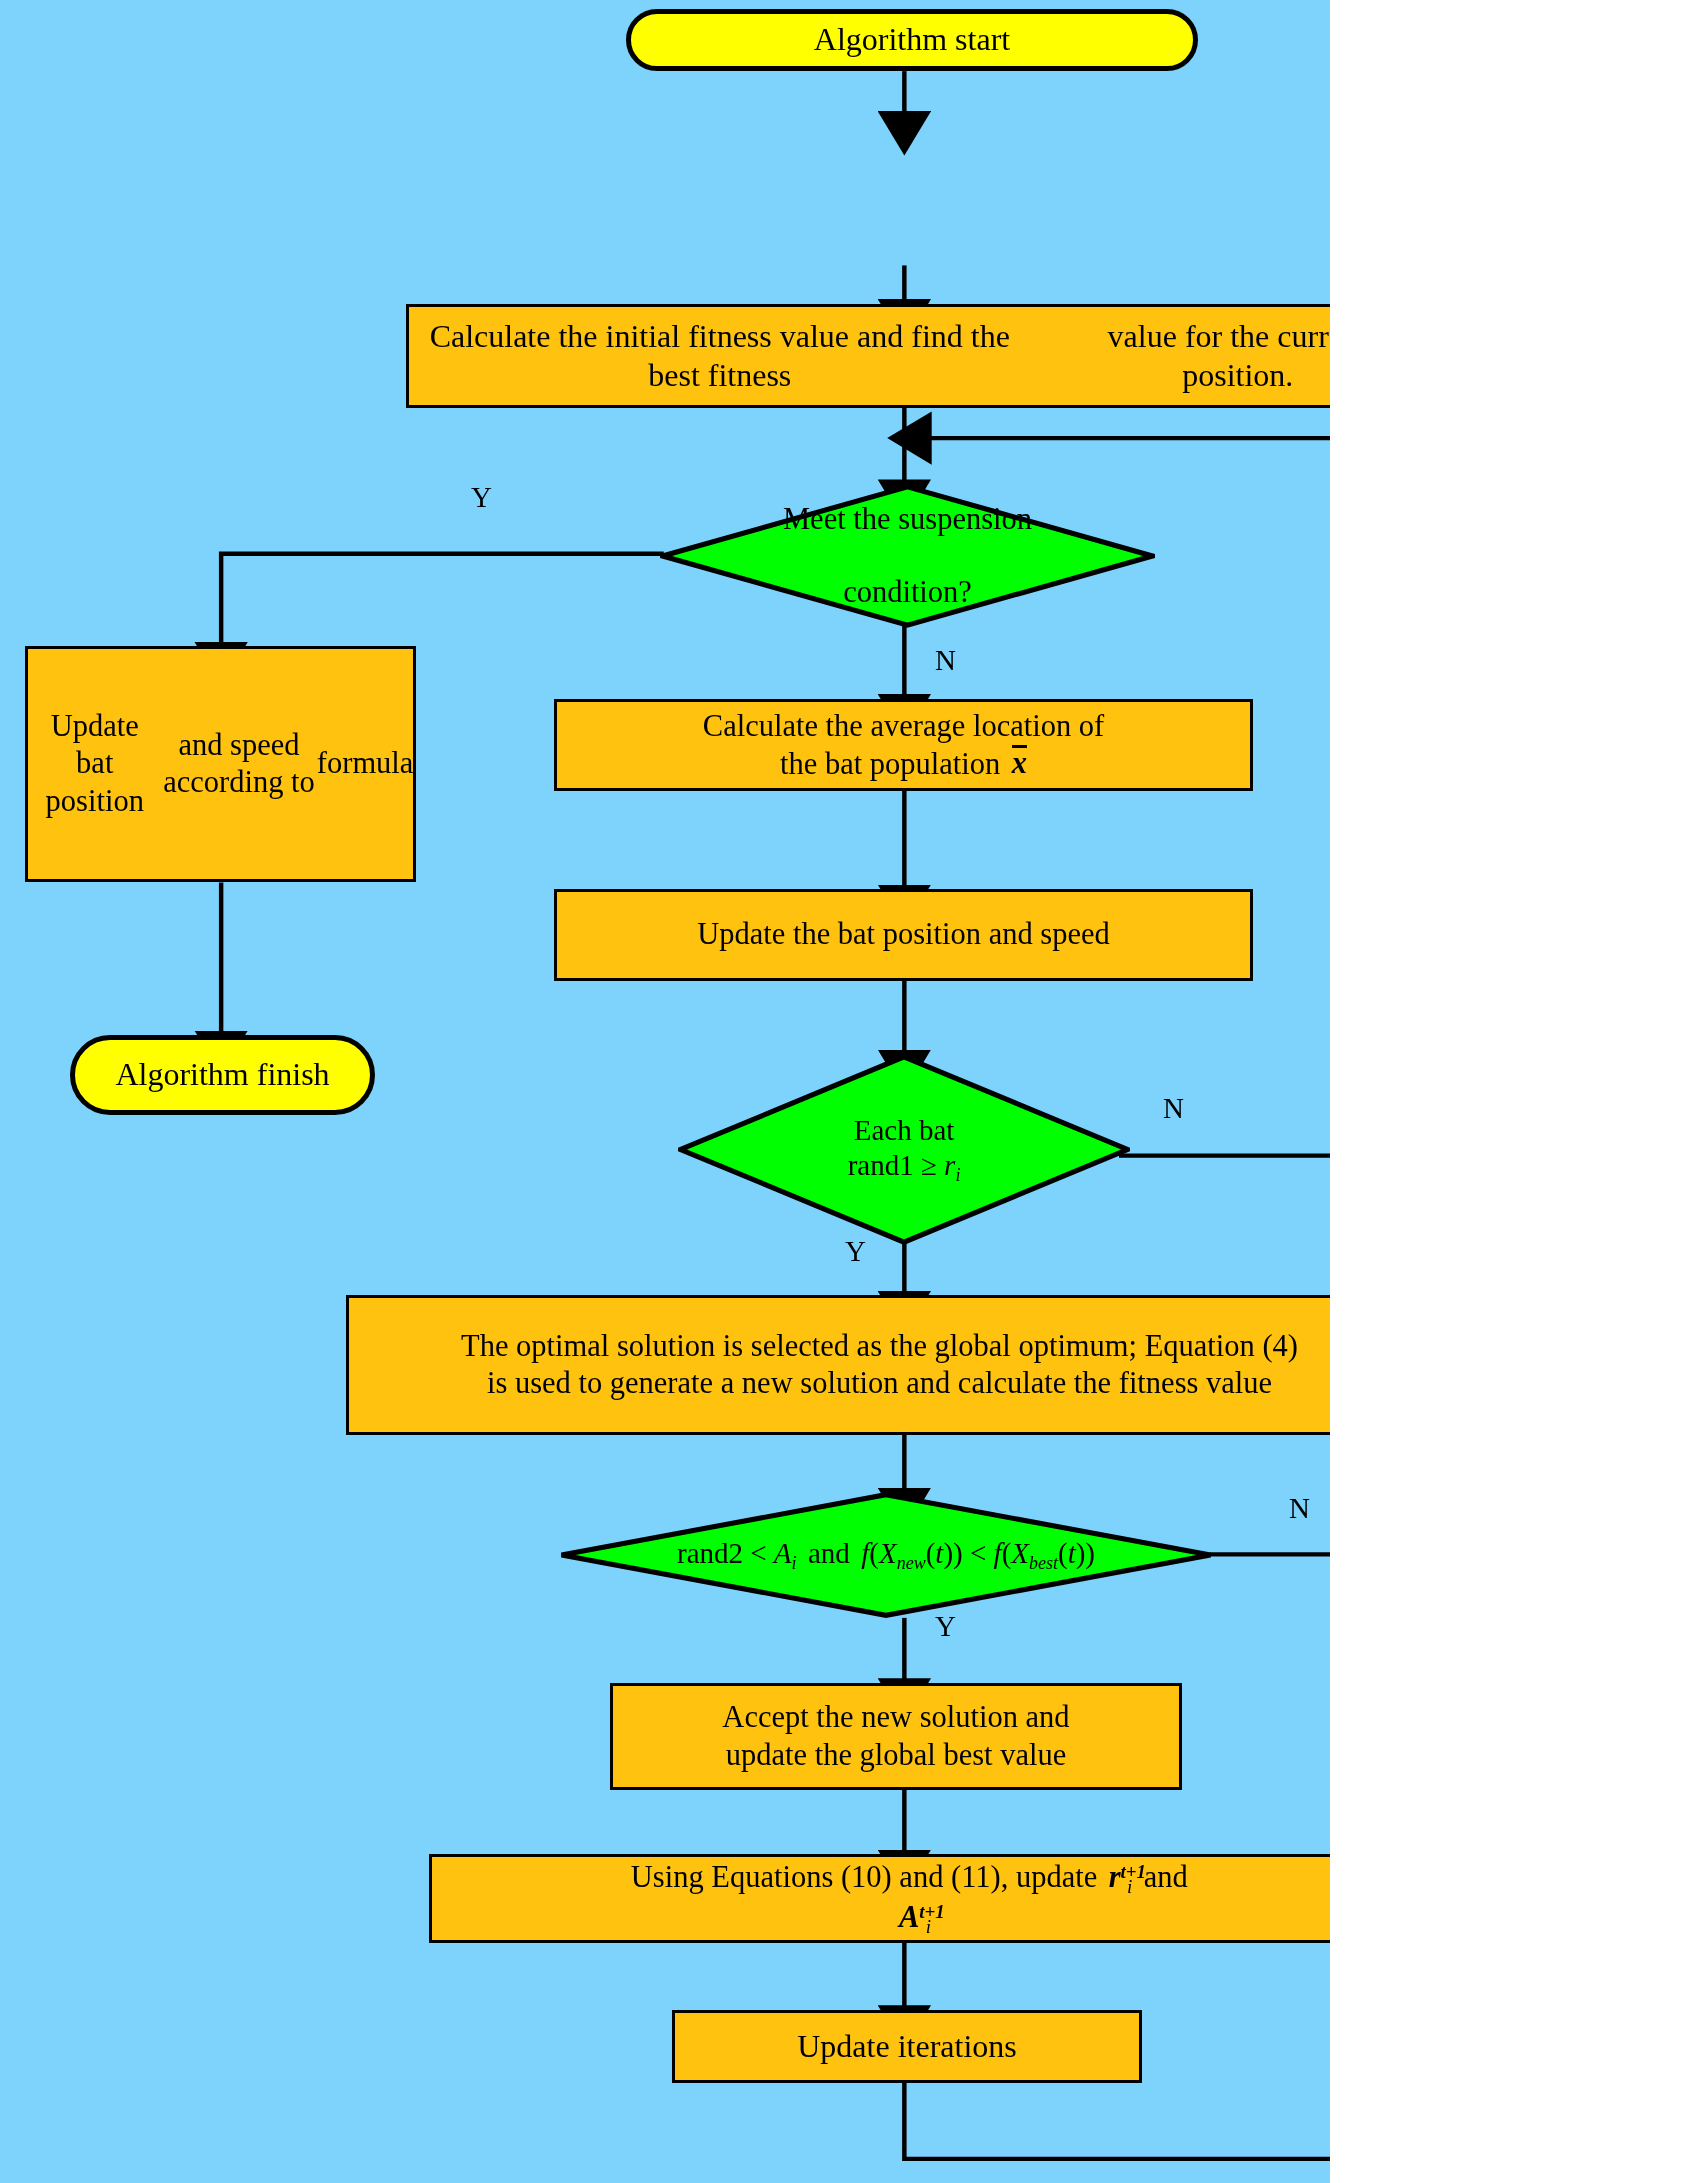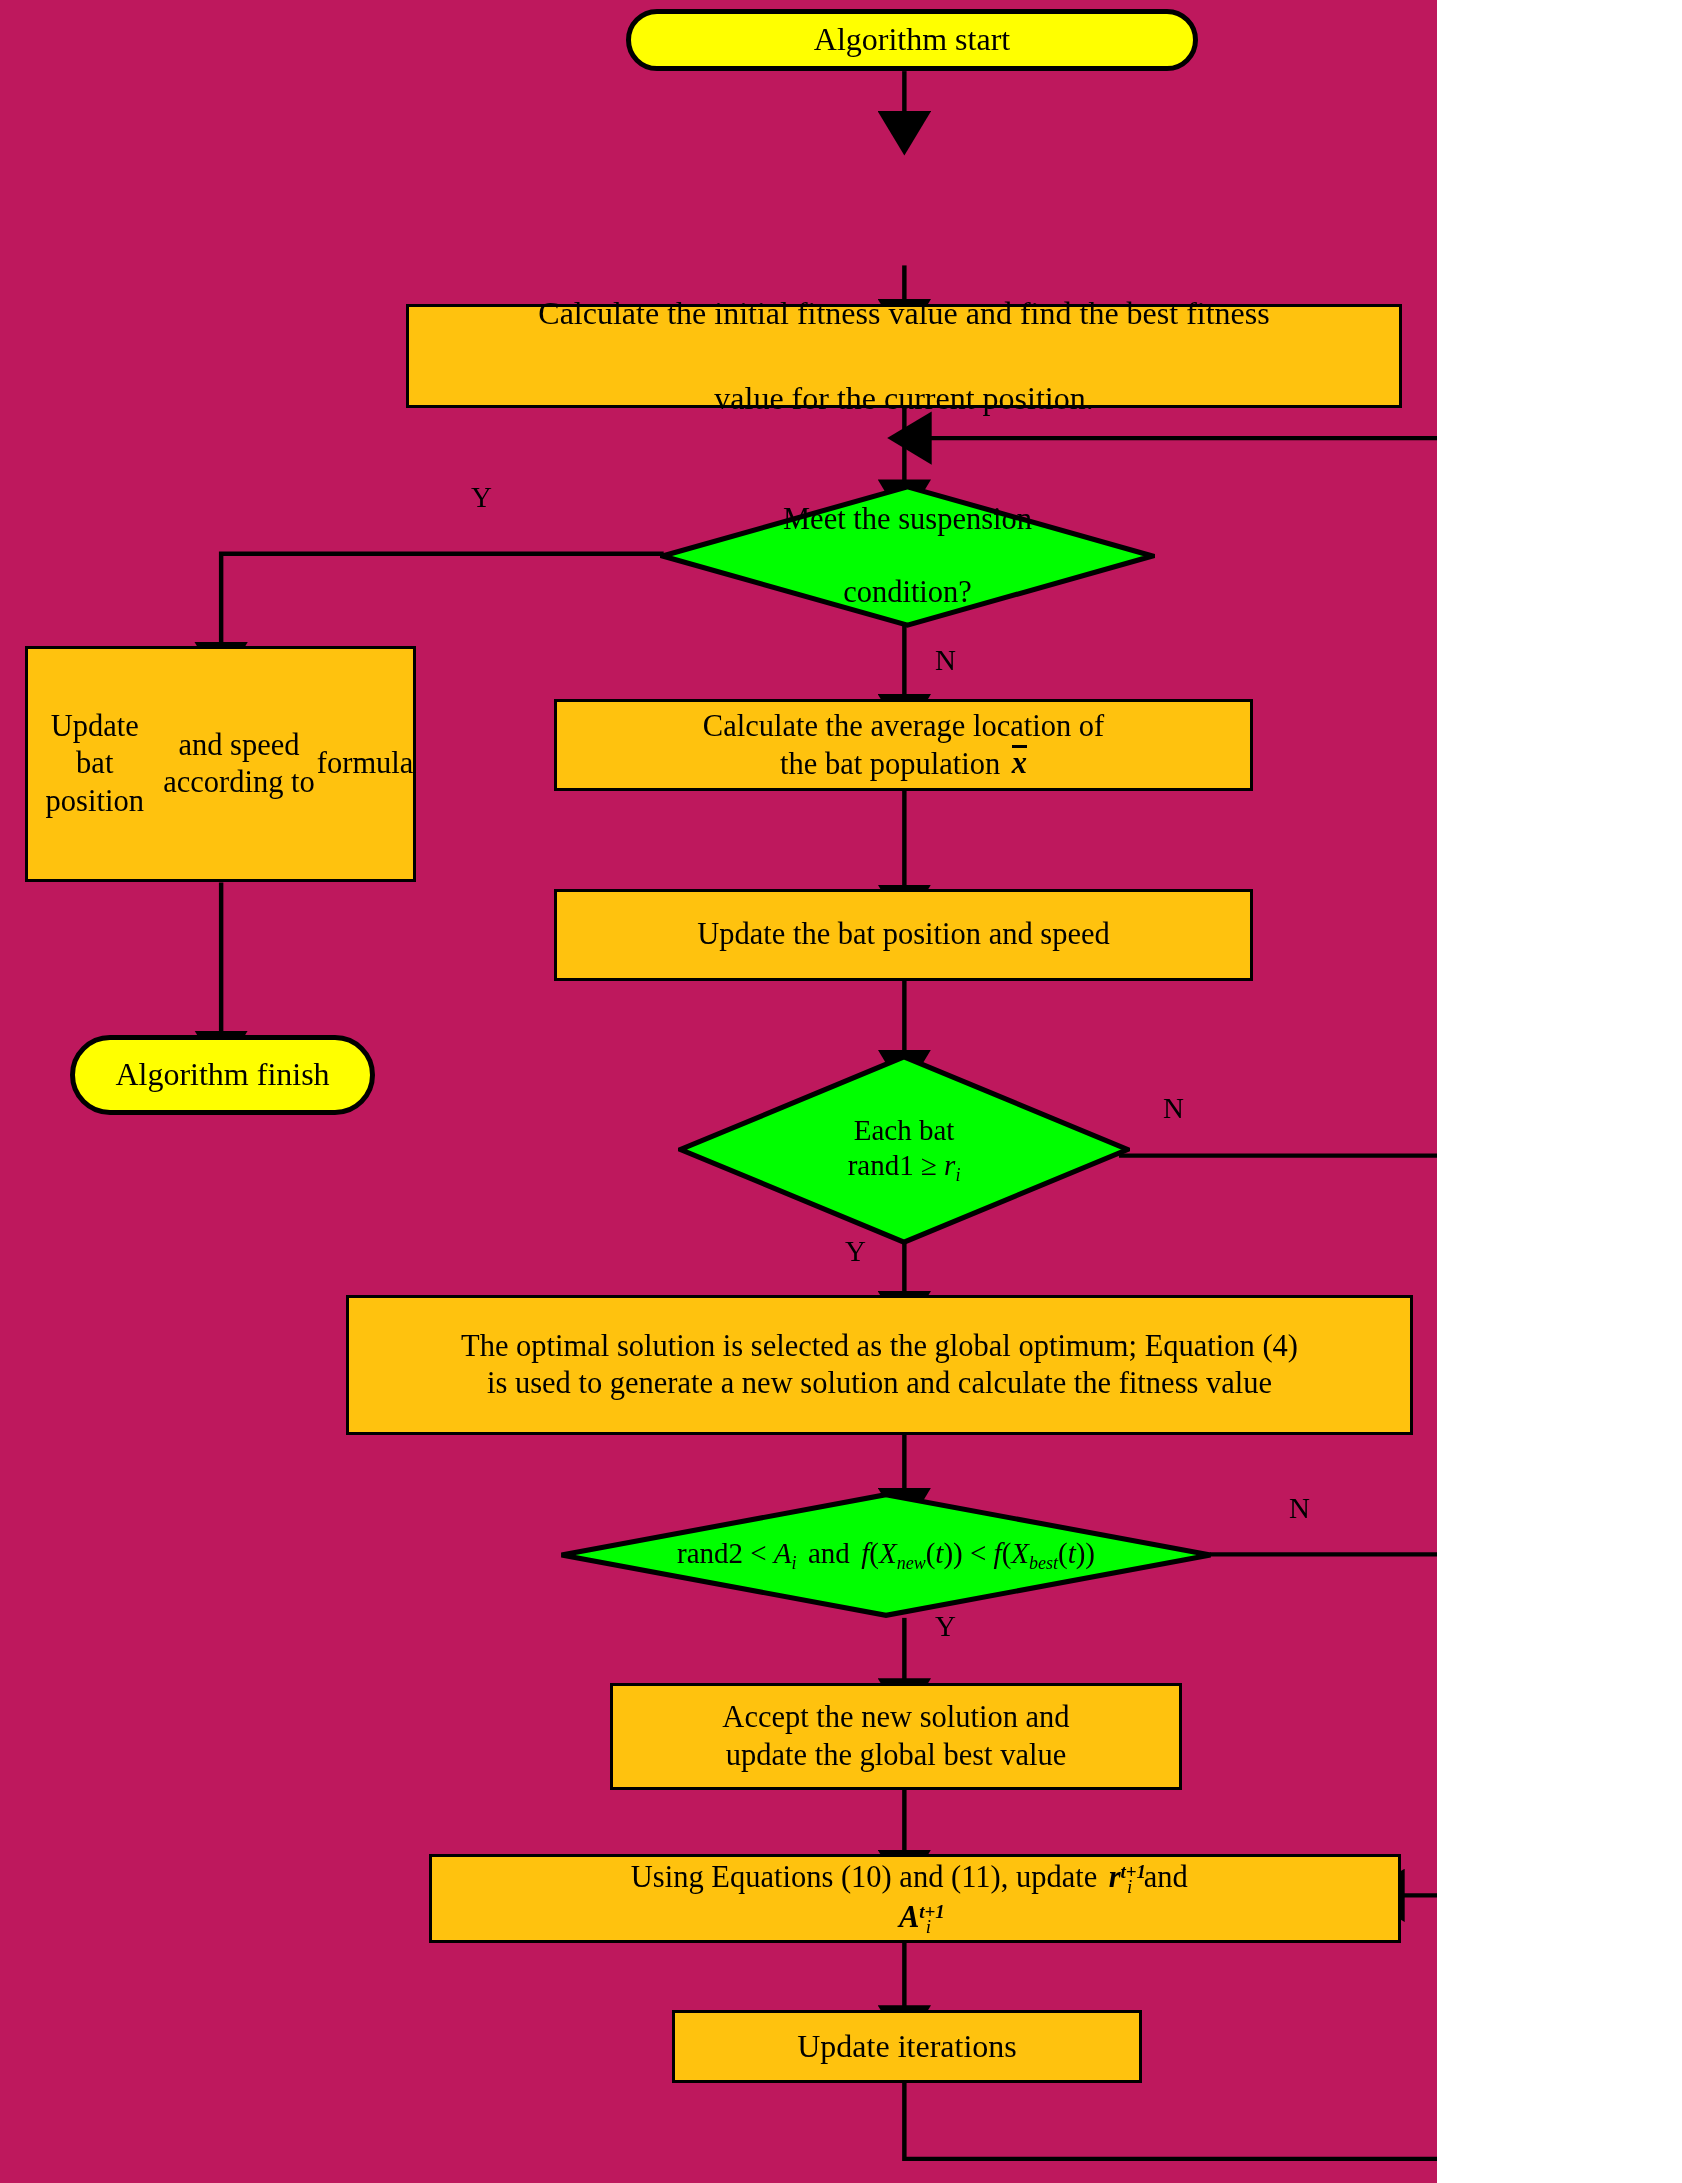--- a/index.html
+++ b/index.html
@@ -1,18 +1,18 @@
 <!DOCTYPE html>
 <html style="font-size:10.2px"><head>
 <meta charset="utf-8">
 <title>Bat Algorithm Flowchart</title>
 <style>
   html,body{margin:0;padding:0;background:#ffffff;}
   body{font-family:"Liberation Serif","DejaVu Serif",serif;}
-  #canvas{position:relative;width:1437px;height:2183px;background:#be185d;overflow:hidden;}
+  #canvas{position:relative;width:1330px;height:2183px;background:#7dd3fc;overflow:hidden;}
   svg#wires{position:absolute;left:0;top:0;width:1683px;height:2183px;}
 
   .node{position:absolute;box-sizing:border-box;display:flex;align-items:center;
         justify-content:center;text-align:center;color:#000;line-height:1.22;}
 
   .proc{background:#FFC20E;border:3.8px solid #000;}
   .term{background:#FFFF00;border:5.1px solid #000;border-radius:44px;}
   .diamond-wrap{position:absolute;}
   .diamond-wrap svg{position:absolute;left:0;top:0;}
   .diamond-label{position:absolute;left:0;top:0;width:100%;height:100%;
@@ -77,21 +77,21 @@
 
       <path d="M 1424 3280 L 1424 3400 L 2570 3400 L 2570 690 L 1460 690" marker-end="url(#ah)"></path>
     </g>
   </svg>
 
   <div class="node term fs50" style="left:626px;top:9px;width:572px;height:62px;">
     <span>Algorithm start</span>
   </div>
 
 
-  <div class="node proc fs50" style="left:406px;top:304px;width:996px;height:104px;flex-direction:column;gap:46px;">
+  <div class="node proc fs50" style="left:406px;top:304px;width:996px;height:104px;flex-direction:row;gap:46px;">
     <span>Calculate the initial fitness value and find the best fitness</span>
     <span>value for the current position.</span>
   </div>
 
   <div class="diamond-wrap" style="left:660px;top:484px;width:495px;height:144px;">
     <svg width="495" height="144" viewBox="0 0 780 226" xmlns="http://www.w3.org/2000/svg">
       <polygon points="390,4 776,113 390,222 4,113" fill="#00FF00" stroke="#000" stroke-width="8"></polygon>
     </svg>
     <div class="diamond-label fs48" style="flex-direction:column;gap:36px;">
       <span>Meet the suspension</span>

